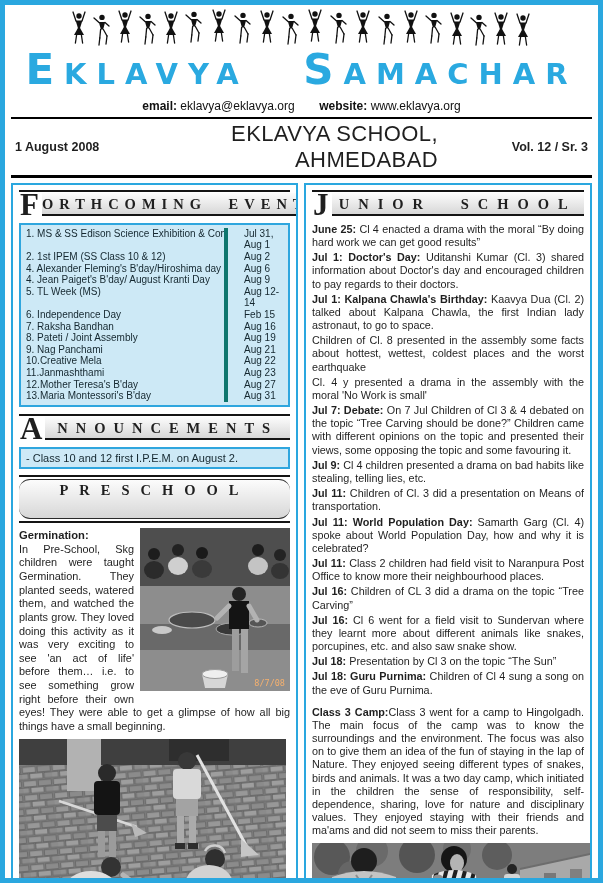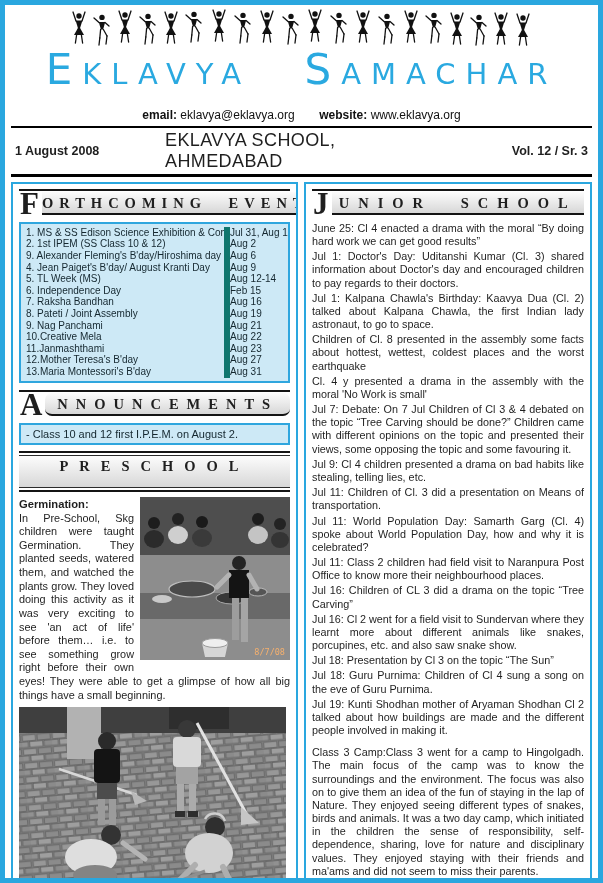--- a/index.html
+++ b/index.html
@@ -5,72 +5,72 @@
   * { margin:0; padding:0; box-sizing:border-box; }
   html,body { background:#9aa0a6; }
   .page{
     width:603px; height:883px; margin:0 auto; background:#fff;
     border:5px solid #2aa7df; padding:4px 6px 5px; position:relative;
     font-family:"Liberation Sans", sans-serif; color:#1f1f1f; overflow:hidden;
   }
   
   .dancers{ text-align:center; height:40px; }
   .masthead-title{
-    text-align:center; font-family:"DejaVu Sans", sans-serif; font-weight:400;
+    text-align:center; font-family:"DejaVu Sans", sans-serif; font-weight:700;
     font-variant:small-caps; font-size:42px; line-height:0.95; color:#2aa9e0;
     letter-spacing:10px; word-spacing:30px; margin-top:1px; white-space:nowrap;
   }
-  .contact{ text-align:center; font-size:12px; margin:18px 0 4px; color:#111; }
+  .contact{ text-align:center; font-size:12px; margin:9px 0 4px; color:#111; }
   .contact b{ font-weight:bold; }
   .contact .sep{ display:inline-block; width:18px; }
   .datebar{
     border-top:2px solid #000; border-bottom:3px solid #000;
     display:flex; align-items:center; padding:2px 4px;
   }
   .d-left{ font-weight:bold; font-size:12.5px; width:150px; }
-  .d-center{ flex:1; text-align:left; font-size:18px; letter-spacing:0.4px; }
+  .d-center{ flex:1; text-align:right; font-size:22px; letter-spacing:0.4px; }
   .d-right{ font-weight:bold; font-size:12.5px; width:150px; text-align:right; }
   
   .columns{ display:flex; gap:6px; margin-top:5px; height:737px; }
   .col{ border:2px solid #2aa7df; padding:4px 6px; overflow:hidden; background:#fff; }
   .col-left{ width:287px; flex:0 0 287px; }
   .col-right{ flex:1; display:flex; flex-direction:column; }
   
   .shead{ display:flex; border-top:2px solid #141414; margin:1px 0 5px; font-family:"Liberation Serif", serif; }
   .shead .cap{ font-size:31px; font-weight:bold; line-height:26px; padding:0 3px 0 1px; }
   .shead .bar{
     flex:1; align-self:flex-start; border-bottom:2px solid #141414;
     background:linear-gradient(#fcfcfc,#d7d7d7); text-align:center; font-weight:bold;
     font-size:14.5px; letter-spacing:6px; word-spacing:12px; padding:3px 0 1px; margin-top:1px; white-space:nowrap;
   }
   .shead-simple{ border-top:2px solid #141414; border-bottom:2px solid #141414; padding:2px 0; margin:6px 0 5px; font-family:"Liberation Serif", serif; }
   .shead-simple .bar2{
     background:linear-gradient(#fcfcfc,#d7d7d7); text-align:center; font-weight:bold;
-    font-size:14.5px; letter-spacing:11px; padding:2px 0 12px; border-top:1px solid #2a2a2a; border-bottom:1px solid #2a2a2a;
+    font-size:14.5px; letter-spacing:11px; padding:2px 0 19px; border-top:1px solid #2a2a2a; border-bottom:1px solid #2a2a2a;border-radius:11px;
   }
   
   .evtable{
     border:2px solid #2fa6de; background:#cde9f6; padding:3px 0 3px 5px;
     font-size:10px; line-height:1.16; color:#14272f;
   }
   .evrow{ display:flex; }
   .evtext{ flex:1; padding-right:3px; white-space:nowrap; overflow:hidden; }
-  .evdate{ flex:0 0 64px; border-left:6px solid #0f766e; padding-left:0; }
+  .evdate{ flex:0 0 64px; border-left:4px solid #0f766e; padding-left:16px; }
   
   .annbox{ border:2px solid #2fa6de; background:#cde9f6; font-size:11px; padding:3px 5px; margin-bottom:1px; color:#14272f; }
   
   .bodytext{ font-size:10.9px; line-height:1.25; text-align:justify; }
   .bodytext b{ font-weight:normal; }
   .ghead{ font-weight:bold; font-size:11.2px; margin-bottom:1px; }
   .photo{ display:block; }
   .photo1{ float:right; margin:0 0 2px 6px; }
   .photo2{ margin:5px 0 4px; }
   
   .jp{ font-size:10.8px; line-height:1.22; text-align:justify; margin-bottom:2px; }
-  .jp b{ font-weight:normal; }
+  .jp b{ font-weight:bold; }
   .jp-gap{ margin-top:7px; }
   .photo3wrap{ margin-top:auto; padding-top:4px; }
   .stamp{ font-family:"DejaVu Sans Mono", monospace; }
 </style>
 </head>
 <body>
 
 <div class="page">
 
   <div class="dancers">
@@ -142,21 +142,21 @@
       <div class="evtable">
         <div class="evrow">
             <span class="evtext">1.  MS &amp; SS Edison Science Exhibition &amp; Competition</span>
             <span class="evdate">Jul 31, Aug 1</span>
           </div>
         <div class="evrow">
             <span class="evtext">2.  1st IPEM (SS Class 10 &amp; 12)</span>
             <span class="evdate">Aug 2</span>
           </div>
         <div class="evrow">
-            <span class="evtext">9.  Alexander Fleming's B'day/Hiroshima day</span>
+            <span class="evtext">4.  Alexander Fleming's B'day/Hiroshima day</span>
             <span class="evdate">Aug 6</span>
           </div>
         <div class="evrow">
             <span class="evtext">4.  Jean Paiget's B'day/ August Kranti Day</span>
             <span class="evdate">Aug 9</span>
           </div>
         <div class="evrow">
             <span class="evtext">5.  TL Week (MS)</span>
             <span class="evdate">Aug 12-14</span>
           </div>
@@ -189,21 +189,21 @@
             <span class="evdate">Aug 27</span>
           </div>
         <div class="evrow">
             <span class="evtext">13.Maria Montessori's B'day</span>
             <span class="evdate">Aug 31</span>
           </div>
       </div>
 
       <div class="shead" style="margin-top:7px;">
         <span class="cap">A</span>
-        <span class="bar" style="letter-spacing:8px;border-radius:7px;">NNOUNCEMENTS</span>
+        <span class="bar" style="letter-spacing:8px;">NNOUNCEMENTS</span>
       </div>
 
       <div class="annbox">- Class 10 and 12 first I.P.E.M. on August 2.</div>
 
       <div class="shead-simple">
         <div class="bar2">PRESCHOOL</div>
       </div>
 
       <div class="bodytext">
         <svg class="photo photo1" width="150" height="163" viewBox="0 0 150 163">
@@ -310,24 +310,23 @@
       <p class="jp"><b>Jul 1: Doctor's Day:</b><span> Uditanshi Kumar (Cl. 3) shared information about Doctor's day and encouraged children to pay regards to their doctors.</span></p>
       <p class="jp"><b>Jul 1: Kalpana Chawla's Birthday:</b><span> Kaavya Dua (Cl. 2) talked about Kalpana Chawla, the first Indian lady astronaut, to go to space.</span></p>
       <p class="jp"><b></b><span>Children of Cl. 8 presented in the assembly some facts about hottest, wettest, coldest places and the worst earthquake</span></p>
       <p class="jp"><b></b><span>Cl. 4 y presented a drama in the assembly with the moral 'No Work is small'</span></p>
       <p class="jp"><b>Jul 7: Debate:</b><span> On 7 Jul Children of Cl 3 &amp; 4 debated on the topic “Tree Carving should be done?” Children came with different opinions on the topic and presented their views, some opposing the topic and some favouring it.</span></p>
       <p class="jp"><b>Jul 9:</b><span> Cl 4 children presented a drama on bad habits like stealing, telling lies, etc.</span></p>
       <p class="jp"><b>Jul 11:</b><span> Children of Cl. 3 did a presentation on Means of transportation.</span></p>
       <p class="jp"><b>Jul 11: World Population Day:</b><span> Samarth Garg (Cl. 4) spoke about World Population Day, how and why it is celebrated?</span></p>
       <p class="jp"><b>Jul 11:</b><span> Class 2 children had field visit to Naranpura Post Office to know more their neighbourhood places.</span></p>
       <p class="jp"><b>Jul 16:</b><span> Children of CL 3 did a drama on the topic “Tree Carving”</span></p>
-      <p class="jp"><b>Jul 16:</b><span> Cl 2 went for a field visit to Sundervan where they learnt more about different animals like snakes, porcupines, etc. and also saw snake show.</span></p>
+      <p class="jp"><b>Jul 16:</b><span> Cl 6 went for a field visit to Sundervan where they learnt more about different animals like snakes, porcupines, etc. and also saw snake show.</span></p>
       <p class="jp"><b>Jul 18:</b><span> Presentation by Cl 3 on the topic “The Sun”</span></p>
       <p class="jp"><b>Jul 18: Guru Purnima:</b><span> Children of Cl 4 sung a song on the eve of Guru Purnima.</span></p>
-      <p class="jp"><b>Jul 19:</b><span> Kunti Shodhan mother of Aryaman Shodhan Cl 2 talked about how buildings are made and the different people involved in making it.</span></p>
       <p class="jp jp-gap"><b>Class 3 Camp:</b><span>Class 3 went for a camp to Hingolgadh. The main focus of the camp was to know the surroundings and the environment. The focus was also on to give them an idea of the fun of staying in the lap of Nature. They enjoyed seeing different types of snakes, birds and animals. It was a two day camp, which initiated in the children the sense of responsibility, self-dependence, sharing, love for nature and disciplinary values. They enjoyed staying with their friends and ma'ams and did not seem to miss their parents.</span></p>
 
       <div class="photo3wrap">
         <svg class="photo" width="283" height="128" viewBox="0 0 283 128">
           <defs>
             <pattern id="strp" width="9" height="9" patternUnits="userSpaceOnUse" patternTransform="rotate(15)">
               <rect width="9" height="9" fill="#e6e6e6"></rect>
               <rect width="4" height="9" fill="#1f1f1f"></rect>
             </pattern>
           </defs>

